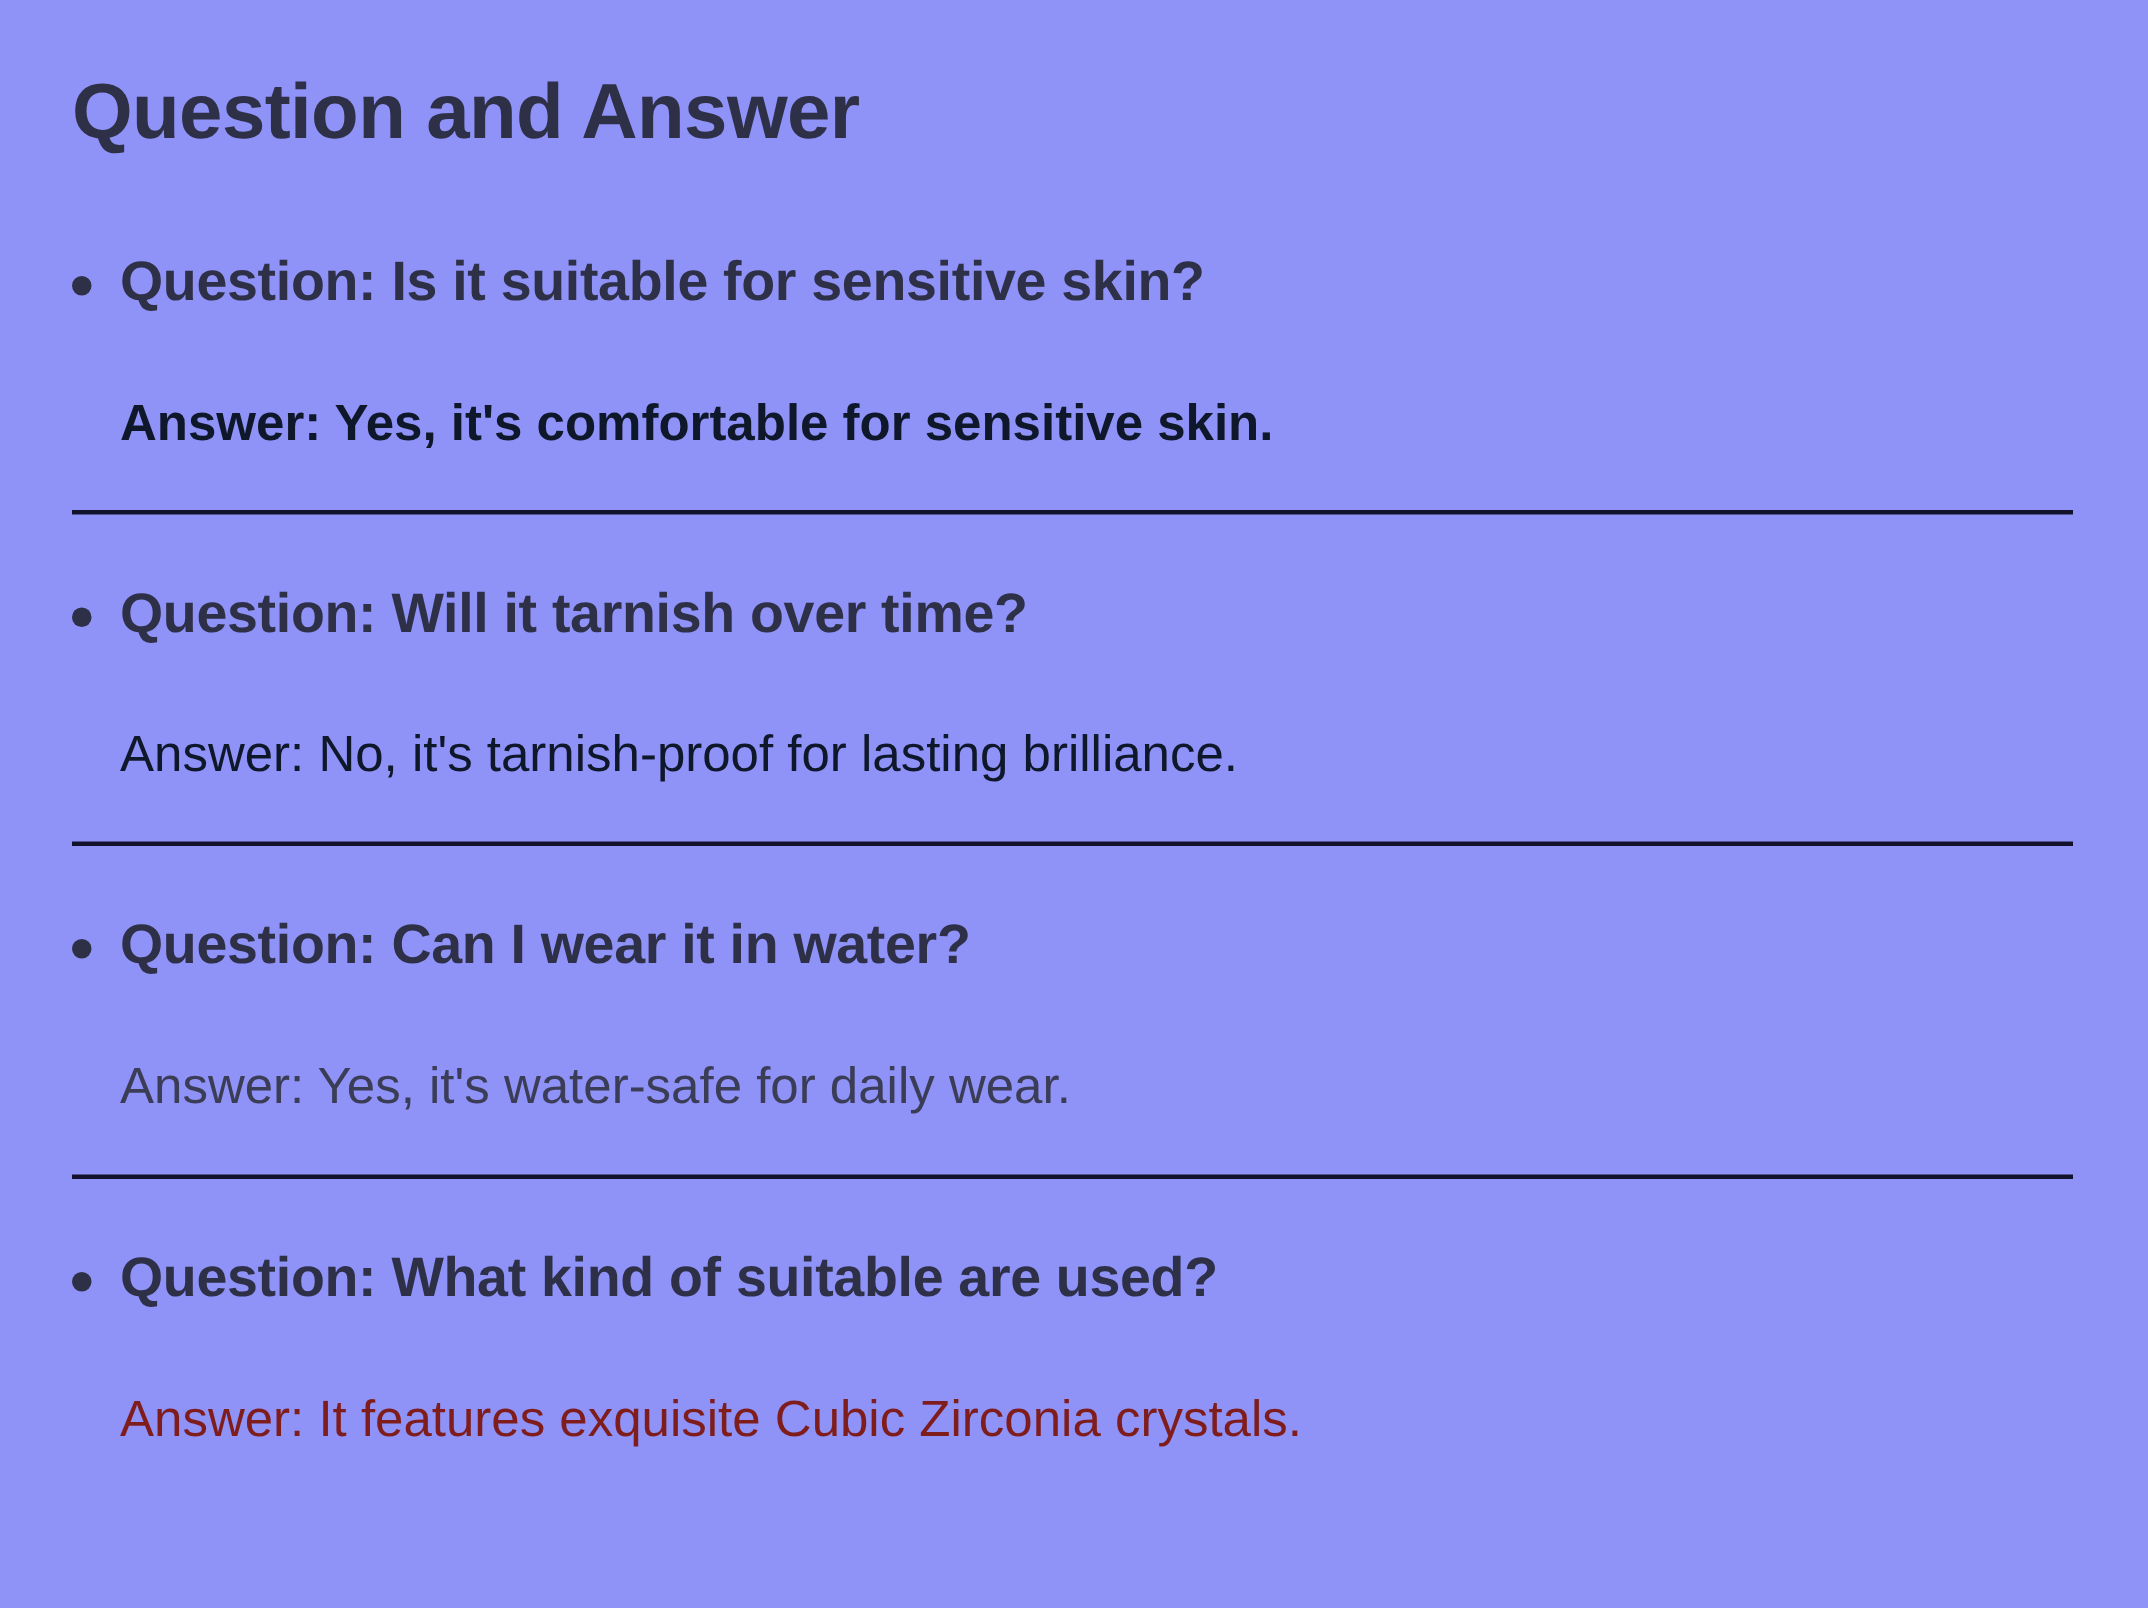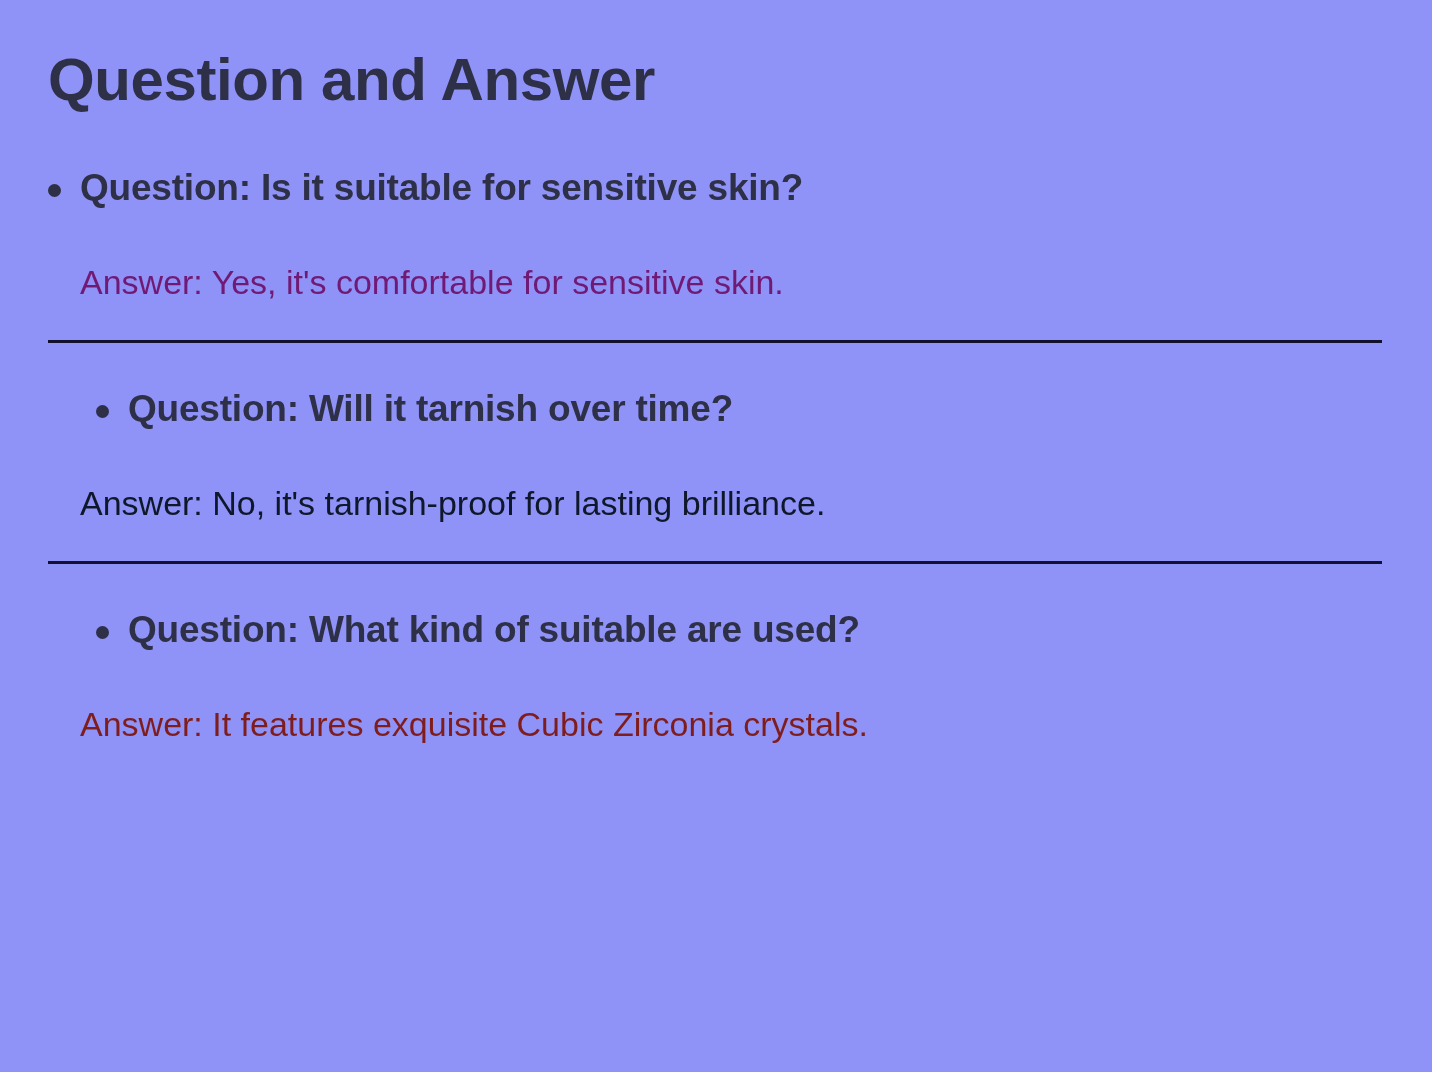--- a/index.html
+++ b/index.html
@@ -21,21 +21,21 @@
     height: 1072px;
     box-sizing: border-box;
     padding: 0;
   }
 
   .page-title {
     position: absolute;
     left: 48px;
     top: 46px;
     margin: 0;
-    font-size: 60px;
+    font-size: 52px;
     font-weight: bold;
     line-height: 1.12;
     letter-spacing: -0.4px;
     color: #2e3047;
     white-space: nowrap;
   }
 
   .qa-list {
     position: absolute;
     left: 0;
@@ -96,53 +96,60 @@
     display: block;
     margin: 36px 0 0 48px;
     width: 1334px;
     height: 3px;
     background: #12122c;
     border: 0;
   }
 
   .qa-item + .qa-item .qa-question-row {
     padding-top: 42px;
-    margin-left: 48px;
   }
   .qa-item + .qa-item .qa-bullet {
     top: 62px;
   }
 </style>
 </head>
 <body style="background: rgb(143, 146, 247);">
 
 <div class="page">
 
   <h1 class="page-title" style="color: rgb(46, 48, 71);">Question and Answer</h1>
 
   <ul class="qa-list">
 
     <li class="qa-item">
       <div class="qa-question-row">
         <span class="qa-bullet" style="background: rgb(46, 48, 71);"></span>
         <span class="qa-question" style="color: rgb(46, 48, 71);">Question: Is it suitable for sensitive skin?</span>
       </div>
-      <p class="qa-answer" style="color: #701a75;">Answer: Yes, it's comfortable for sensitive skin.</p>
+      <p class="qa-answer" style="color: #0f172a; font-weight: bold;">Answer: Yes, it's comfortable for sensitive skin.</p>
       <hr class="qa-divider" style="background: rgb(18, 18, 44);">
     </li>
 
     <li class="qa-item">
       <div class="qa-question-row">
         <span class="qa-bullet" style="background: rgb(46, 48, 71);"></span>
         <span class="qa-question" style="color: rgb(46, 48, 71);">Question: Will it tarnish over time?</span>
       </div>
       <p class="qa-answer" style="color: #0f172a;">Answer: No, it's tarnish-proof for lasting brilliance.</p>
       <hr class="qa-divider" style="background: rgb(18, 18, 44);">
     </li>
 
+    <li class="qa-item">
+      <div class="qa-question-row">
+        <span class="qa-bullet" style="background: rgb(46, 48, 71);"></span>
+        <span class="qa-question" style="color: rgb(46, 48, 71);">Question: Can I wear it in water?</span>
+      </div>
+      <p class="qa-answer" style="color: rgb(59, 61, 87);">Answer: Yes, it's water-safe for daily wear.</p>
+      <hr class="qa-divider" style="background: rgb(18, 18, 44);">
+    </li>
 
     <li class="qa-item">
       <div class="qa-question-row">
         <span class="qa-bullet" style="background: rgb(46, 48, 71);"></span>
         <span class="qa-question" style="color: rgb(46, 48, 71);">Question: What kind of suitable are used?</span>
       </div>
       <p class="qa-answer" style="color: #7f1d1d;">Answer: It features exquisite Cubic Zirconia crystals.</p>
 
     </li>
 

